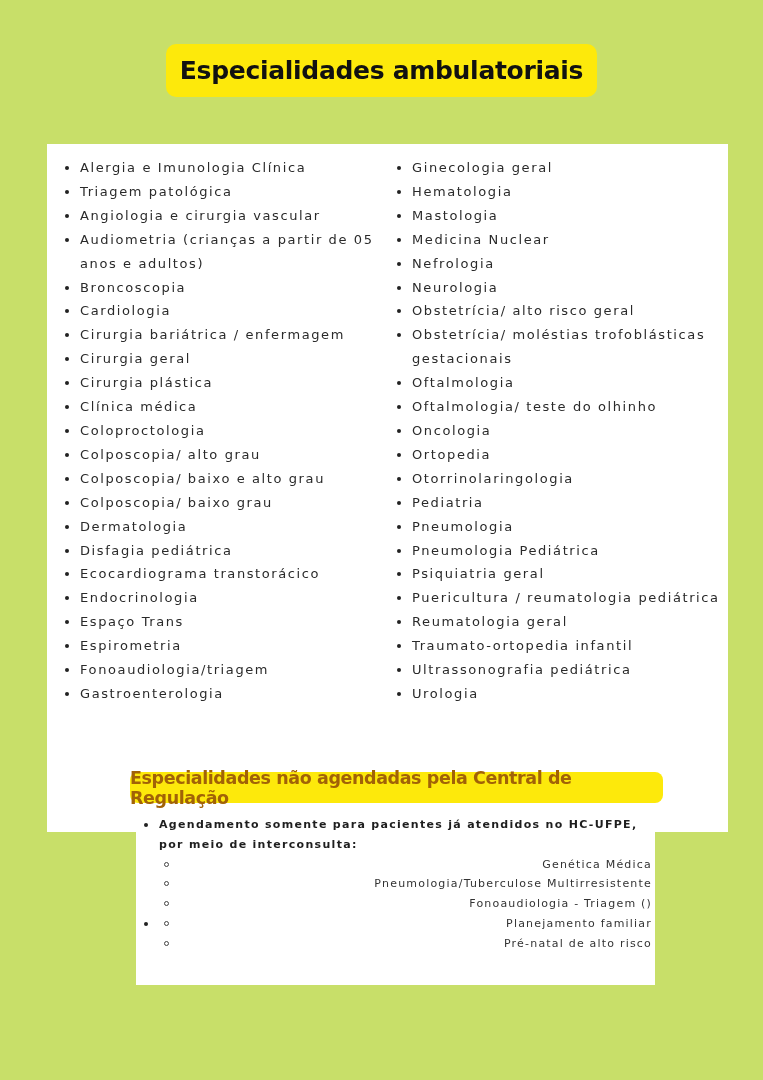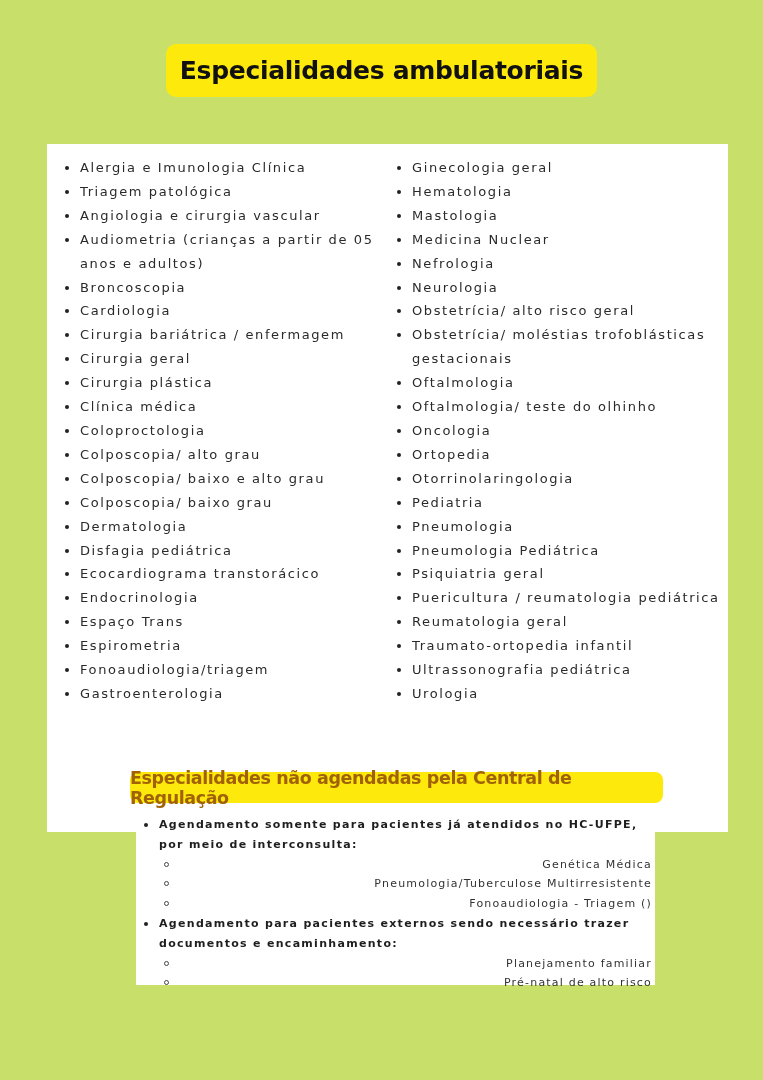--- a/index.html
+++ b/index.html
@@ -182,20 +182,19 @@
   <ul class="group">
     <li>
       <span>Agendamento somente para pacientes já atendidos no HC-UFPE, por meio de interconsulta:</span>
       <ul class="sub">
         <li>Genética Médica</li>
         <li>Pneumologia/Tuberculose Multirresistente</li>
         <li>Fonoaudiologia - Triagem ()</li>
       </ul>
     </li>
     <li>
-      <span>Agendamento para pacientes externos sendo necessário trazer documentos  e encaminhamento:</span>
       <ul class="sub">
         <li>Planejamento familiar</li>
         <li>Pré-natal de alto risco</li>
       </ul>
     </li>
   </ul>
 </div>
 
 </body></html>

